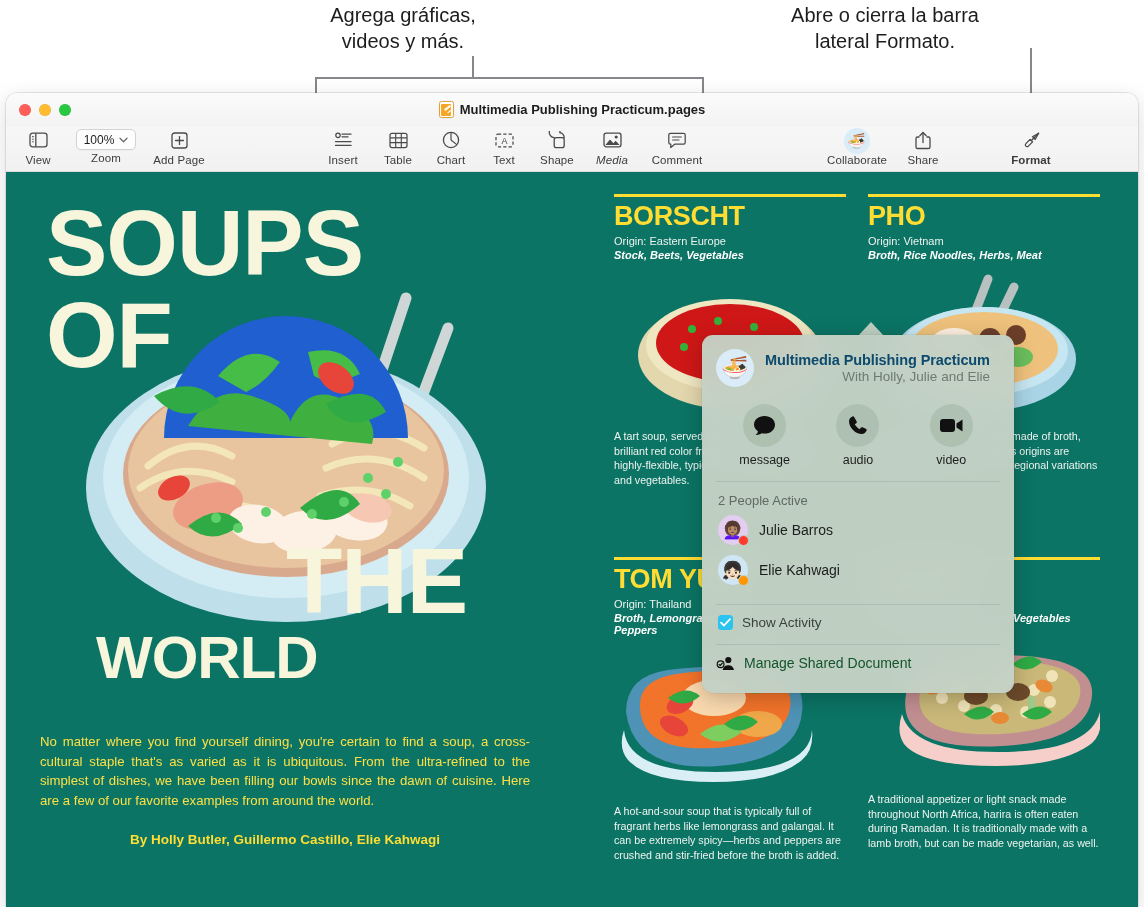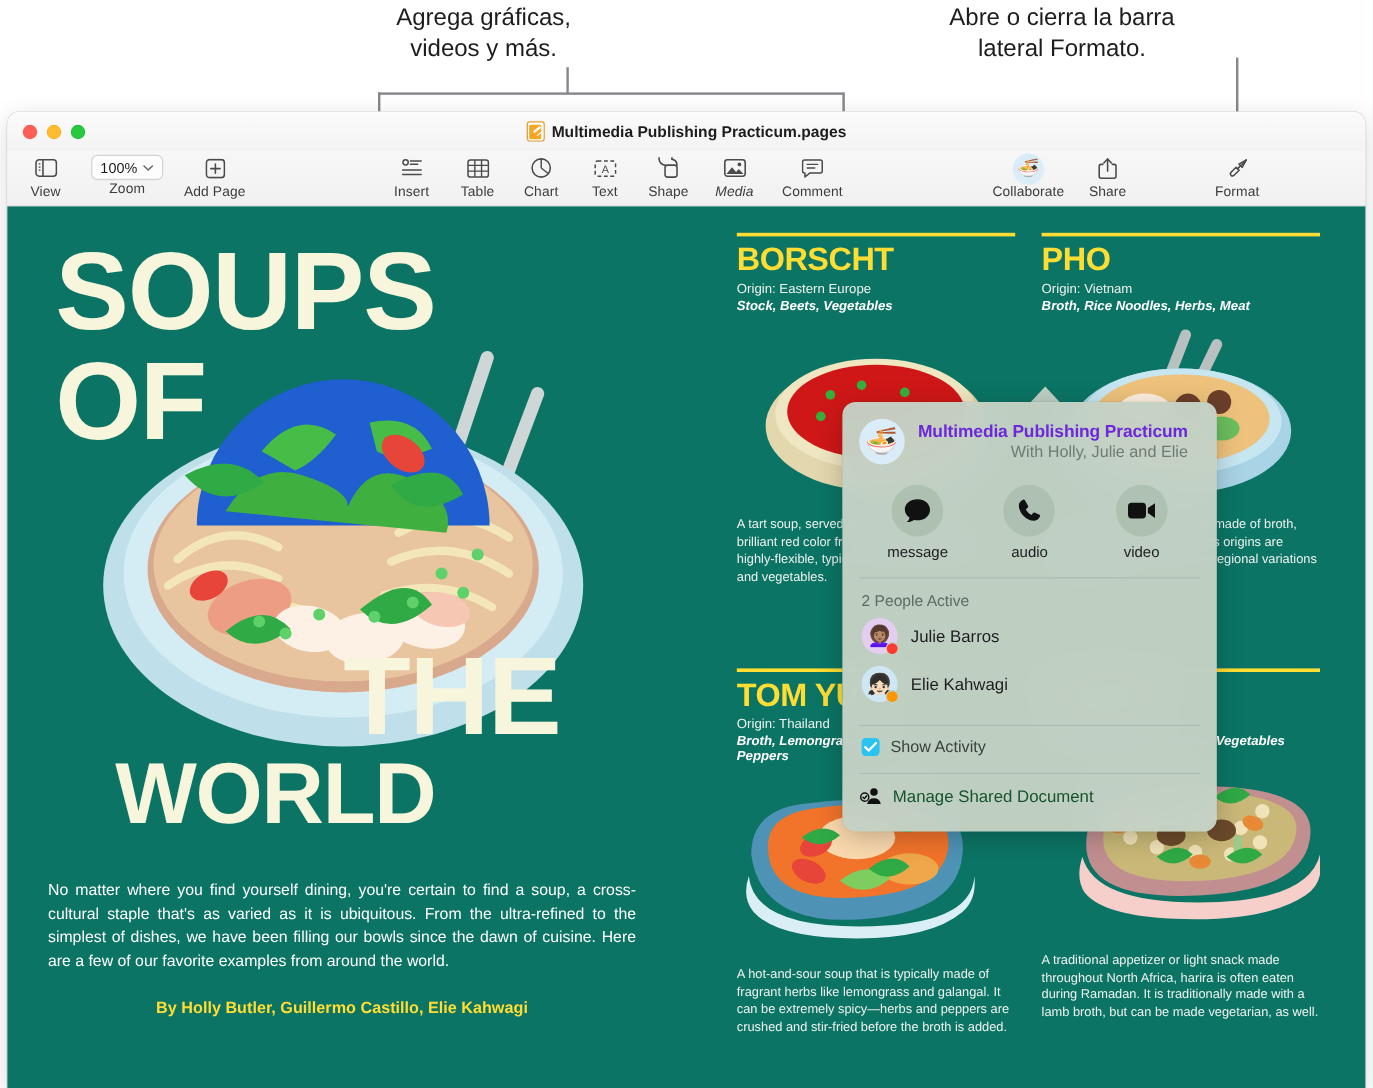--- a/index.html
+++ b/index.html
@@ -126,26 +126,26 @@
     position: absolute;
     color: #f7f5dc;
     font-weight: bold;
     font-family: "Liberation Sans", sans-serif;
     letter-spacing: -1px;
     line-height: .85;
   }
   #hw-soups { left: 6px; top: 10px; font-size: 92px; }
   #hw-of    { left: 6px; top: 102px; font-size: 92px; }
   #hw-the   { left: 246px; top: 348px; font-size: 92px; }
-  #hw-world { left: 56px; top: 438px; font-size: 72px; }
+  #hw-world { left: 56px; top: 438px; font-size: 60px; }
 
   #lead-para {
     margin-top: 18px;
     width: 490px;
-    color: #ffffff;
+    color: #fde047;
     font-size: 13.2px;
     line-height: 19.5px;
     text-align: justify;
   }
   #byline {
     margin-top: 22px;
     width: 490px;
     text-align: center;
     color: #ffdd33;
     font-size: 13.5px;
@@ -186,21 +186,21 @@
     border-left: 13px solid transparent;
     border-right: 13px solid transparent;
     border-bottom: 14px solid rgba(196,210,197,0.97);
   }
   #pop-head { display: flex; align-items: center; gap: 11px; padding: 14px 14px 0 14px; }
   #pop-avatar {
     width: 38px; height: 38px; border-radius: 50%;
     background: #d9ecf7; display:flex; align-items:center; justify-content:center;
     font-size: 22px; line-height: 1; flex: 0 0 auto;
   }
-  #pop-title { font-size: 14.5px; font-weight: bold; color: #6d28d9; letter-spacing: -.1px;}
+  #pop-title { font-size: 14.5px; font-weight: bold; color: #0c4a6e; letter-spacing: -.1px;}
   #pop-sub { font-size: 13.5px; color: #6f7a70; margin-top: 1px; text-align: right; }
 
   #pop-actions { display: flex; justify-content: space-around; padding: 17px 16px 0 16px; }
   .pop-action { display: flex; flex-direction: column; align-items: center; gap: 6px; width: 72px; }
   .pa-circle {
     width: 43px; height: 43px; border-radius: 50%;
     background: rgba(172,190,174,0.85);
     display: flex; align-items: center; justify-content: center;
   }
   .pa-label { font-size: 12.5px; color: #1d1d1f; }
@@ -390,21 +390,21 @@
         <div class="tb-glyph">
           <svg class="ic" width="16" height="19" viewBox="0 0 16 19">
             <path d="M4 6 H2.6 a1.6 1.6 0 0 0 -1.6 1.6 v8.3 a1.6 1.6 0 0 0 1.6 1.6 h10.8 a1.6 1.6 0 0 0 1.6 -1.6 v-8.3 a1.6 1.6 0 0 0 -1.6 -1.6 H12" fill="none" stroke="#4a4a4a" stroke-width="1.3" stroke-linecap="round"></path>
             <line x1="8" y1="1.6" x2="8" y2="11.6" stroke="#4a4a4a" stroke-width="1.3" stroke-linecap="round"></line>
             <path d="M4.8 4.8 L8 1.5 L11.2 4.8" fill="none" stroke="#4a4a4a" stroke-width="1.3" stroke-linecap="round" stroke-linejoin="round"></path>
           </svg>
         </div>
         <div class="tb-label">Share</div>
       </div>
 
-      <div class="tb-item" style="left:993px;">
+      <div class="tb-item" style="left:993px;font-weight:bold;">
         <div class="tb-glyph">
           <svg class="ic" width="19" height="19" viewBox="0 0 19 19">
             <path d="M16.6 2.3 L9.4 9.5" fill="none" stroke="#4a4a4a" stroke-width="1.35" stroke-linecap="round"></path>
             <path d="M16.6 2.3 L13.2 8.5 L10.4 5.7 Z" fill="none" stroke="#4a4a4a" stroke-width="1.2" stroke-linejoin="round"></path>
             <path d="M8.1 8.4 L10.6 10.9 L6.4 15.1 a1.8 1.8 0 0 1 -2.5 0 l0 0 a1.8 1.8 0 0 1 0 -2.5 Z" fill="none" stroke="#4a4a4a" stroke-width="1.3" stroke-linejoin="round"></path>
           </svg>
         </div>
         <div class="tb-label">Format</div>
       </div>
 
@@ -553,21 +553,21 @@
           <ellipse cx="144" cy="82" rx="24" ry="13" fill="#f0a74a"></ellipse>
           <ellipse cx="66" cy="62" rx="14" ry="9" fill="#e8453a" transform="rotate(-24 66 62)"></ellipse>
           <ellipse cx="60" cy="84" rx="15" ry="9" fill="#e8453a" transform="rotate(26 60 84)"></ellipse>
           <path d="M86 92 q22 -18 42 -2 q-22 18 -42 2z" fill="#7dce5e"></path>
           <g fill="#2faa45">
             <path d="M54 56 q18 -14 32 -2 q-16 14 -32 2z"></path>
             <path d="M110 82 q20 -16 34 -2 q-18 16 -34 2z"></path>
             <path d="M128 46 q18 -14 30 -2 q-16 14 -30 2z"></path>
           </g>
         </svg>
-        <div class="soup-desc">A hot-and-sour soup that is typically made of fragrant herbs like lemongrass and galangal. It can be extremely spicy—herbs and peppers are crushed and stir-fried before the broth is added.</div>
+        <div class="soup-desc">A hot-and-sour soup that is typically full of fragrant herbs like lemongrass and galangal. It can be extremely spicy—herbs and peppers are crushed and stir-fried before the broth is added.</div>
       </div>
 
       <div class="soup-card" id="card-harira">
         <div class="rule"></div>
         <div class="soup-name">HARIRA</div>
         <div class="soup-origin">Origin: North Africa</div>
         <div class="soup-ings">Legumes, Tomatoes, Flour, Vegetables</div>
         <svg class="soup-img" viewBox="0 0 232 150">
           <line x1="44" y1="34" x2="96" y2="72" stroke="#b9c0c0" stroke-width="12" stroke-linecap="round"></line>
           <path d="M38 64 q10 -36 70 -38 q72 -4 100 12 q22 12 14 38 q-12 36 -88 40 q-106 6 -96 -52z" fill="#c28f91"></path>

